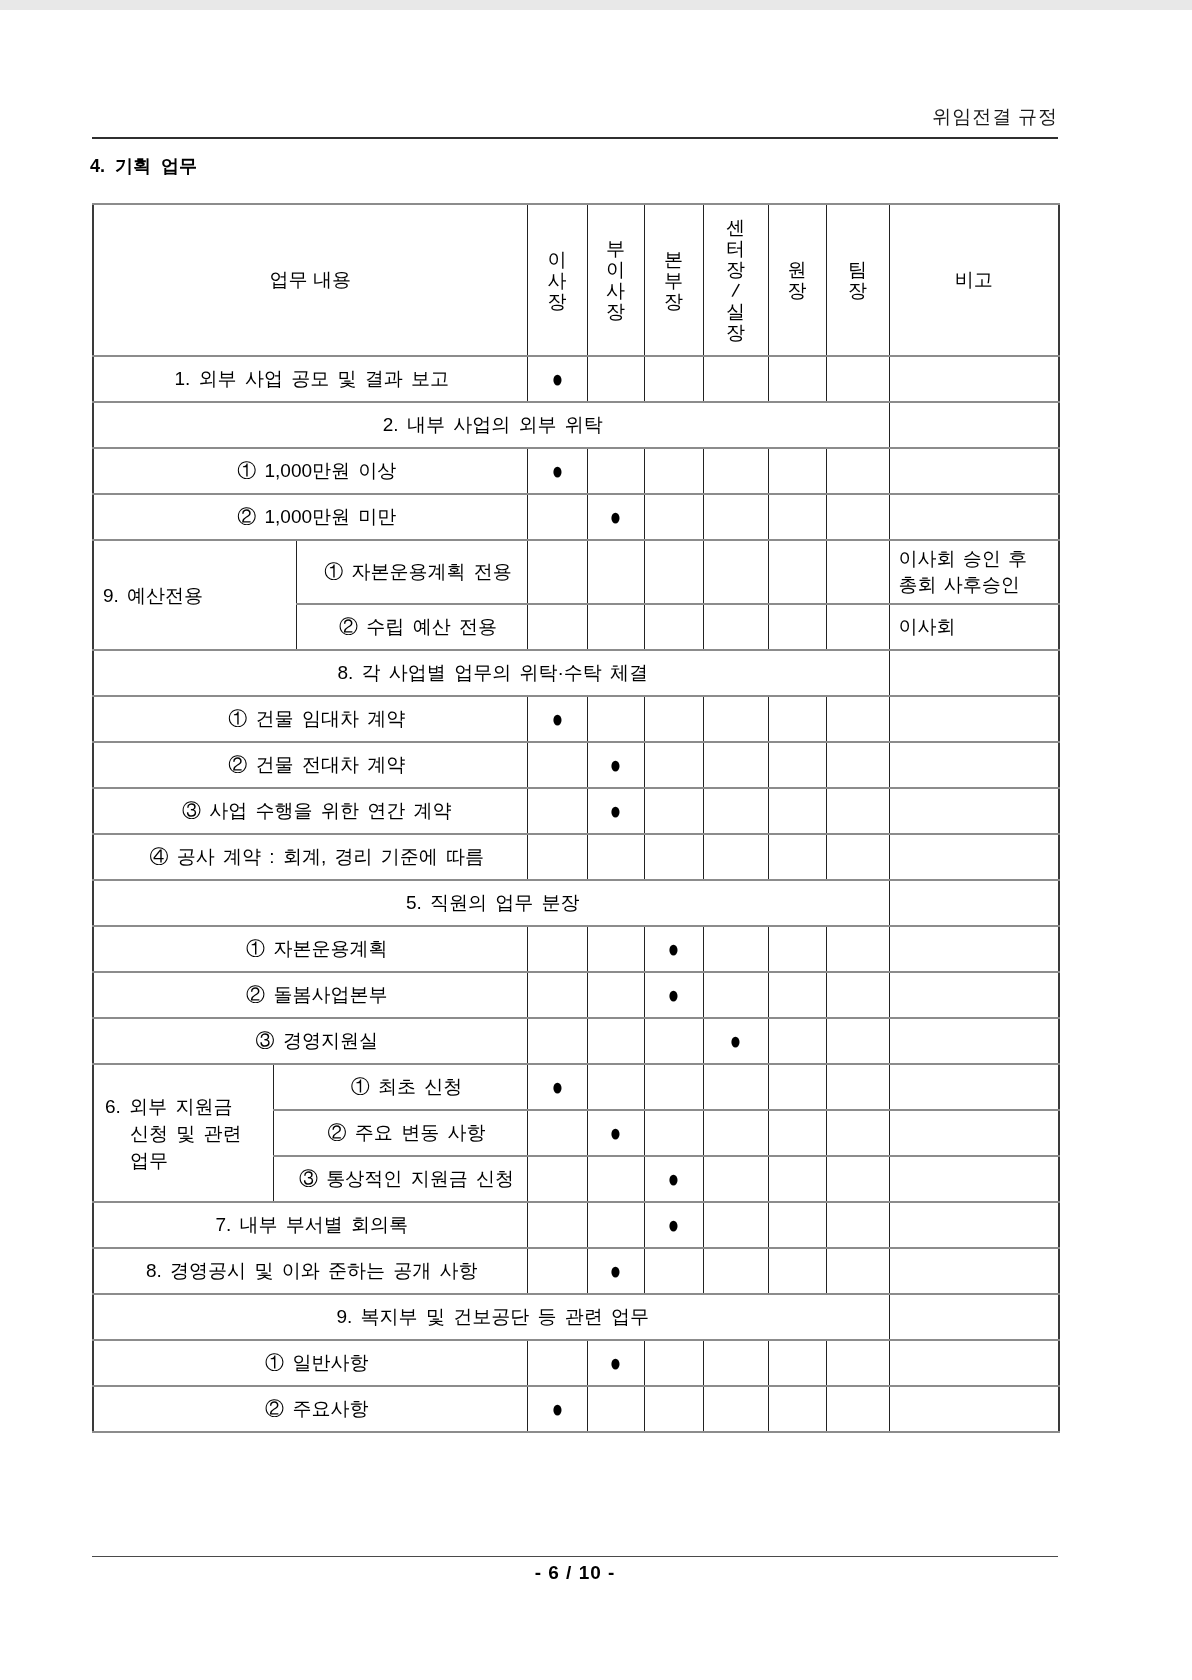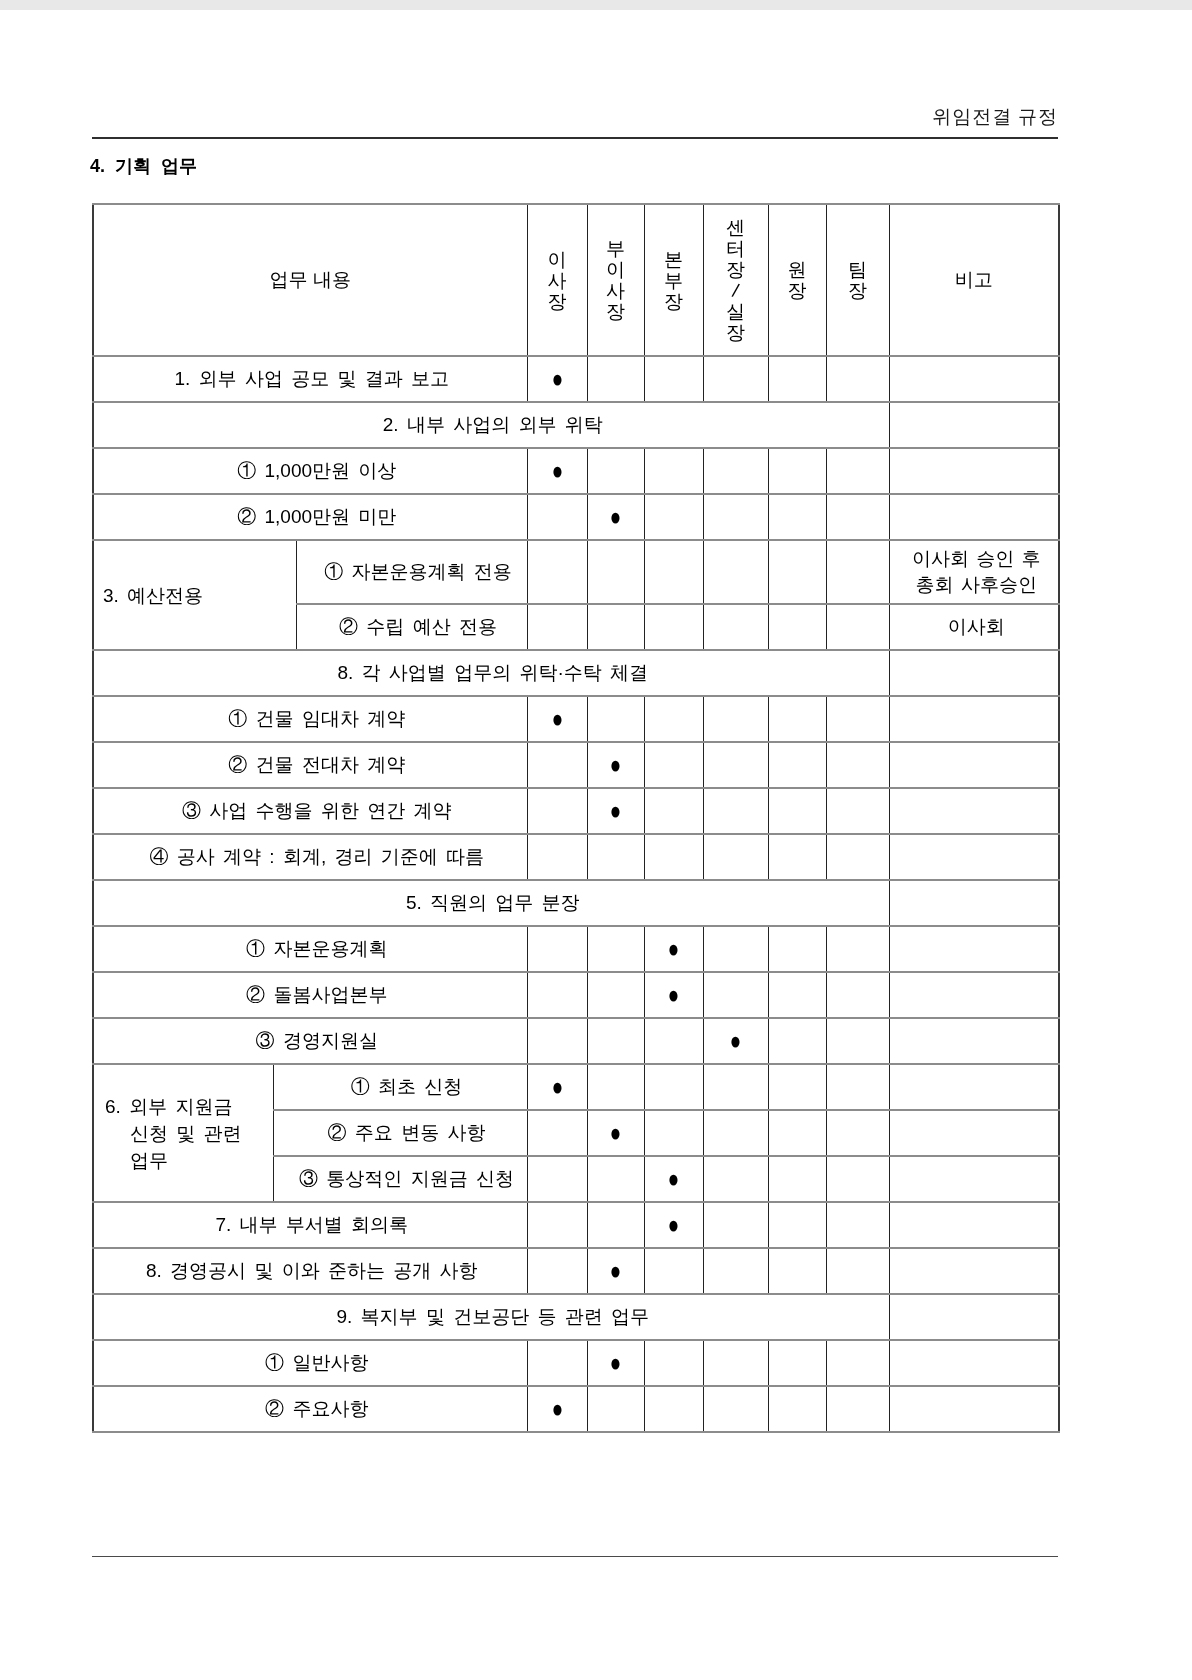--- a/index.html
+++ b/index.html
@@ -46,21 +46,21 @@
   }
   td.task-cell.indent { padding-left:19px; }
   td.group-cell {
     text-align:left; white-space:pre-wrap; line-height:27px;
     padding:2px 6px 2px 9px; word-spacing:3px;
   }
   td.group-cell.hang { padding-left:36px; text-indent:-25px; padding-right:10px; }
   td.mark-cell { text-align:center; padding:0; }
   .dot { display:inline-block; font-size:21px; line-height:1; transform:scale(0.9,1.18); }
   td.remark-cell {
-    text-align:center; white-space:pre-wrap; line-height:26px;
+    text-align:left; white-space:pre-wrap; line-height:26px;
     padding:4px 4px 4px 9px; word-spacing:2px;
   }
   .footer-rule {
     position:absolute; left:92px; top:1546px; width:966px;
     border-top:1.5px solid #4a4a4a;
   }
   .page-footer {
     position:absolute; left:92px; top:1552px; width:966px;
     text-align:center; font-size:19px; font-weight:bold; letter-spacing:1px;
   }
@@ -169,21 +169,21 @@
           <td class="task-cell indent" colspan="3">② 1,000만원 미만</td>
           <td class="mark-cell"></td>
           <td class="mark-cell"><span class="dot">●</span></td>
           <td class="mark-cell"></td>
           <td class="mark-cell"></td>
           <td class="mark-cell"></td>
           <td class="mark-cell"></td>
           <td class="remark-cell"></td>
         </tr>
         <tr class="tall">
-          <td class="group-cell" rowspan="2" colspan="2">3. 예산전용</td>
+          <td class="group-cell" rowspan="2" colspan="2">9. 예산전용</td>
           <td class="task-cell indent" colspan="1">① 자본운용계획 전용</td>
           <td class="mark-cell"></td>
           <td class="mark-cell"></td>
           <td class="mark-cell"></td>
           <td class="mark-cell"></td>
           <td class="mark-cell"></td>
           <td class="mark-cell"></td>
           <td class="remark-cell">이사회 승인 후
 총회 사후승인</td>
         </tr>
@@ -349,14 +349,17 @@
           <td class="mark-cell"></td>
           <td class="mark-cell"></td>
           <td class="mark-cell"></td>
           <td class="mark-cell"></td>
           <td class="remark-cell"></td>
         </tr>
       </tbody>
   </table>
 
   <div class="footer-rule"></div>
+  <div class="page-footer">
+    <span>- 6 / 10 -</span>
+  </div>
 
 </div>
 
 </body></html>

